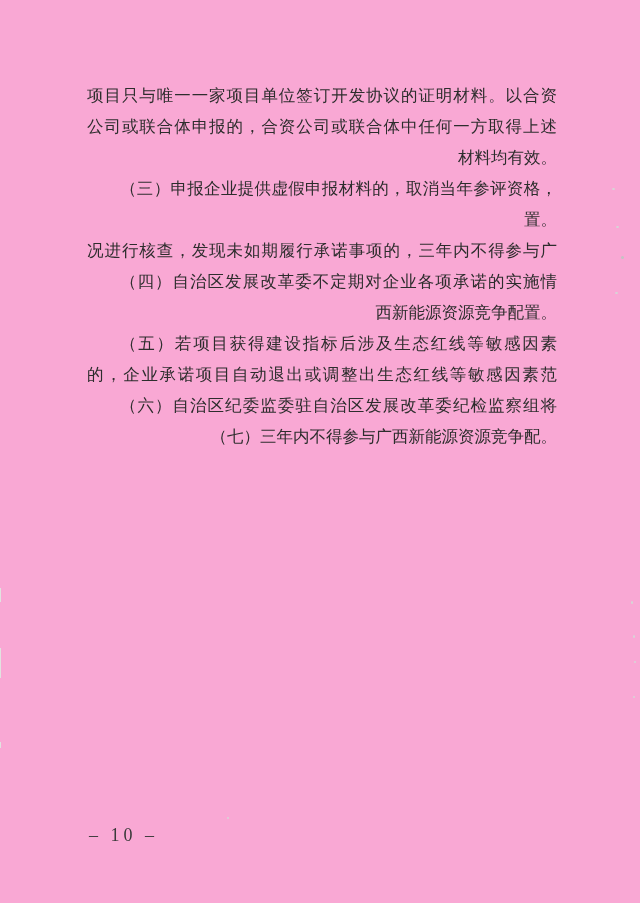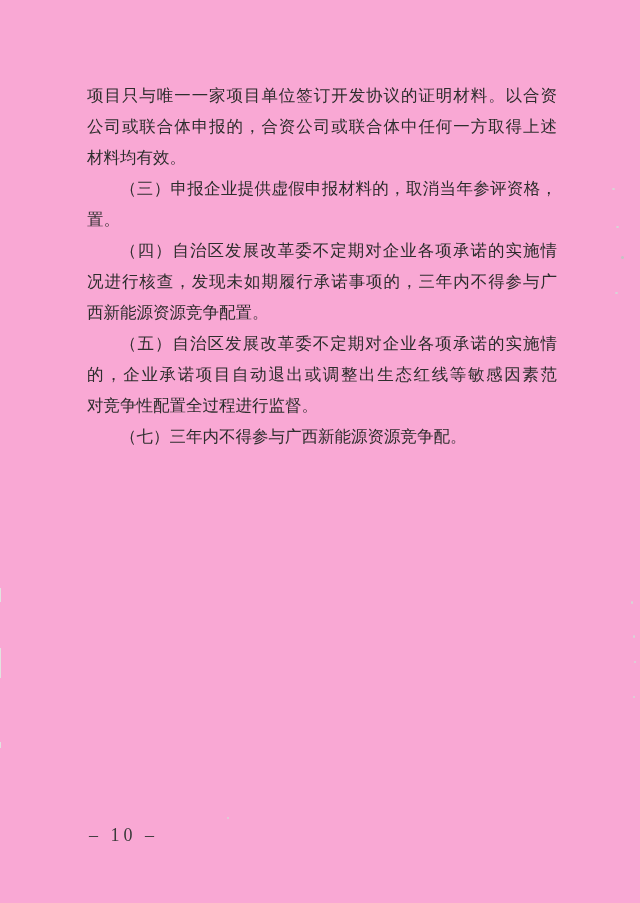--- a/index.html
+++ b/index.html
@@ -26,21 +26,21 @@
     top: 80px;
     width: 470px;
     color: #2d2d2d;
   }
   .line {
     height: 31px;
     line-height: 31px;
     font-size: 16.5px;
     white-space: nowrap;
     overflow: hidden;
-    text-align: left;
+    text-align: right;
   }
   .line.j {
     white-space: normal;
     text-align: justify;
     text-align-last: justify;
   }
   .line.indent {
     text-indent: 2em;
   }
   .page-number {
@@ -66,26 +66,26 @@
 <body>
 
 <div class="page">
 
   <div class="text-block">
     <div class="line j">项目只与唯一一家项目单位签订开发协议的证明材料。以合资</div>
     <div class="line j">公司或联合体申报的，合资公司或联合体中任何一方取得上述</div>
     <div class="line">材料均有效。</div>
     <div class="line j indent">（三）申报企业提供虚假申报材料的，取消当年参评资格，</div>
     <div class="line">置。</div>
+    <div class="line j">况进行核查，发现未如期履行承诺事项的，三年内不得参与广</div>
     <div class="line j indent">（四）自治区发展改革委不定期对企业各项承诺的实施情</div>
-    <div class="line j">况进行核查，发现未如期履行承诺事项的，三年内不得参与广</div>
     <div class="line">西新能源资源竞争配置。</div>
-    <div class="line j indent">（五）自治区发展改革委不定期对企业各项承诺的实施情</div>
+    <div class="line j indent">（五）若项目获得建设指标后涉及生态红线等敏感因素</div>
     <div class="line j">的，企业承诺项目自动退出或调整出生态红线等敏感因素范</div>
-    <div class="line">对竞争性配置全过程进行监督。</div>
+    <div class="line j indent">（六）自治区纪委监委驻自治区发展改革委纪检监察组将</div>
     <div class="line indent">（七）三年内不得参与广西新能源资源竞争配。</div>
   </div>
 
   <div class="page-number">– 10 –</div>
 
   <div class="speck" style="left:612px; top:188px; width:3px; height:2px;"></div>
   <div class="speck" style="left:616px; top:226px; width:3px; height:2px;"></div>
   <div class="speck dark" style="left:621px; top:256px; width:3px; height:3px;"></div>
   <div class="speck" style="left:615px; top:292px; width:3px; height:2px;"></div>
   <div class="speck" style="left:631px; top:601px; width:2px; height:3px;"></div>

